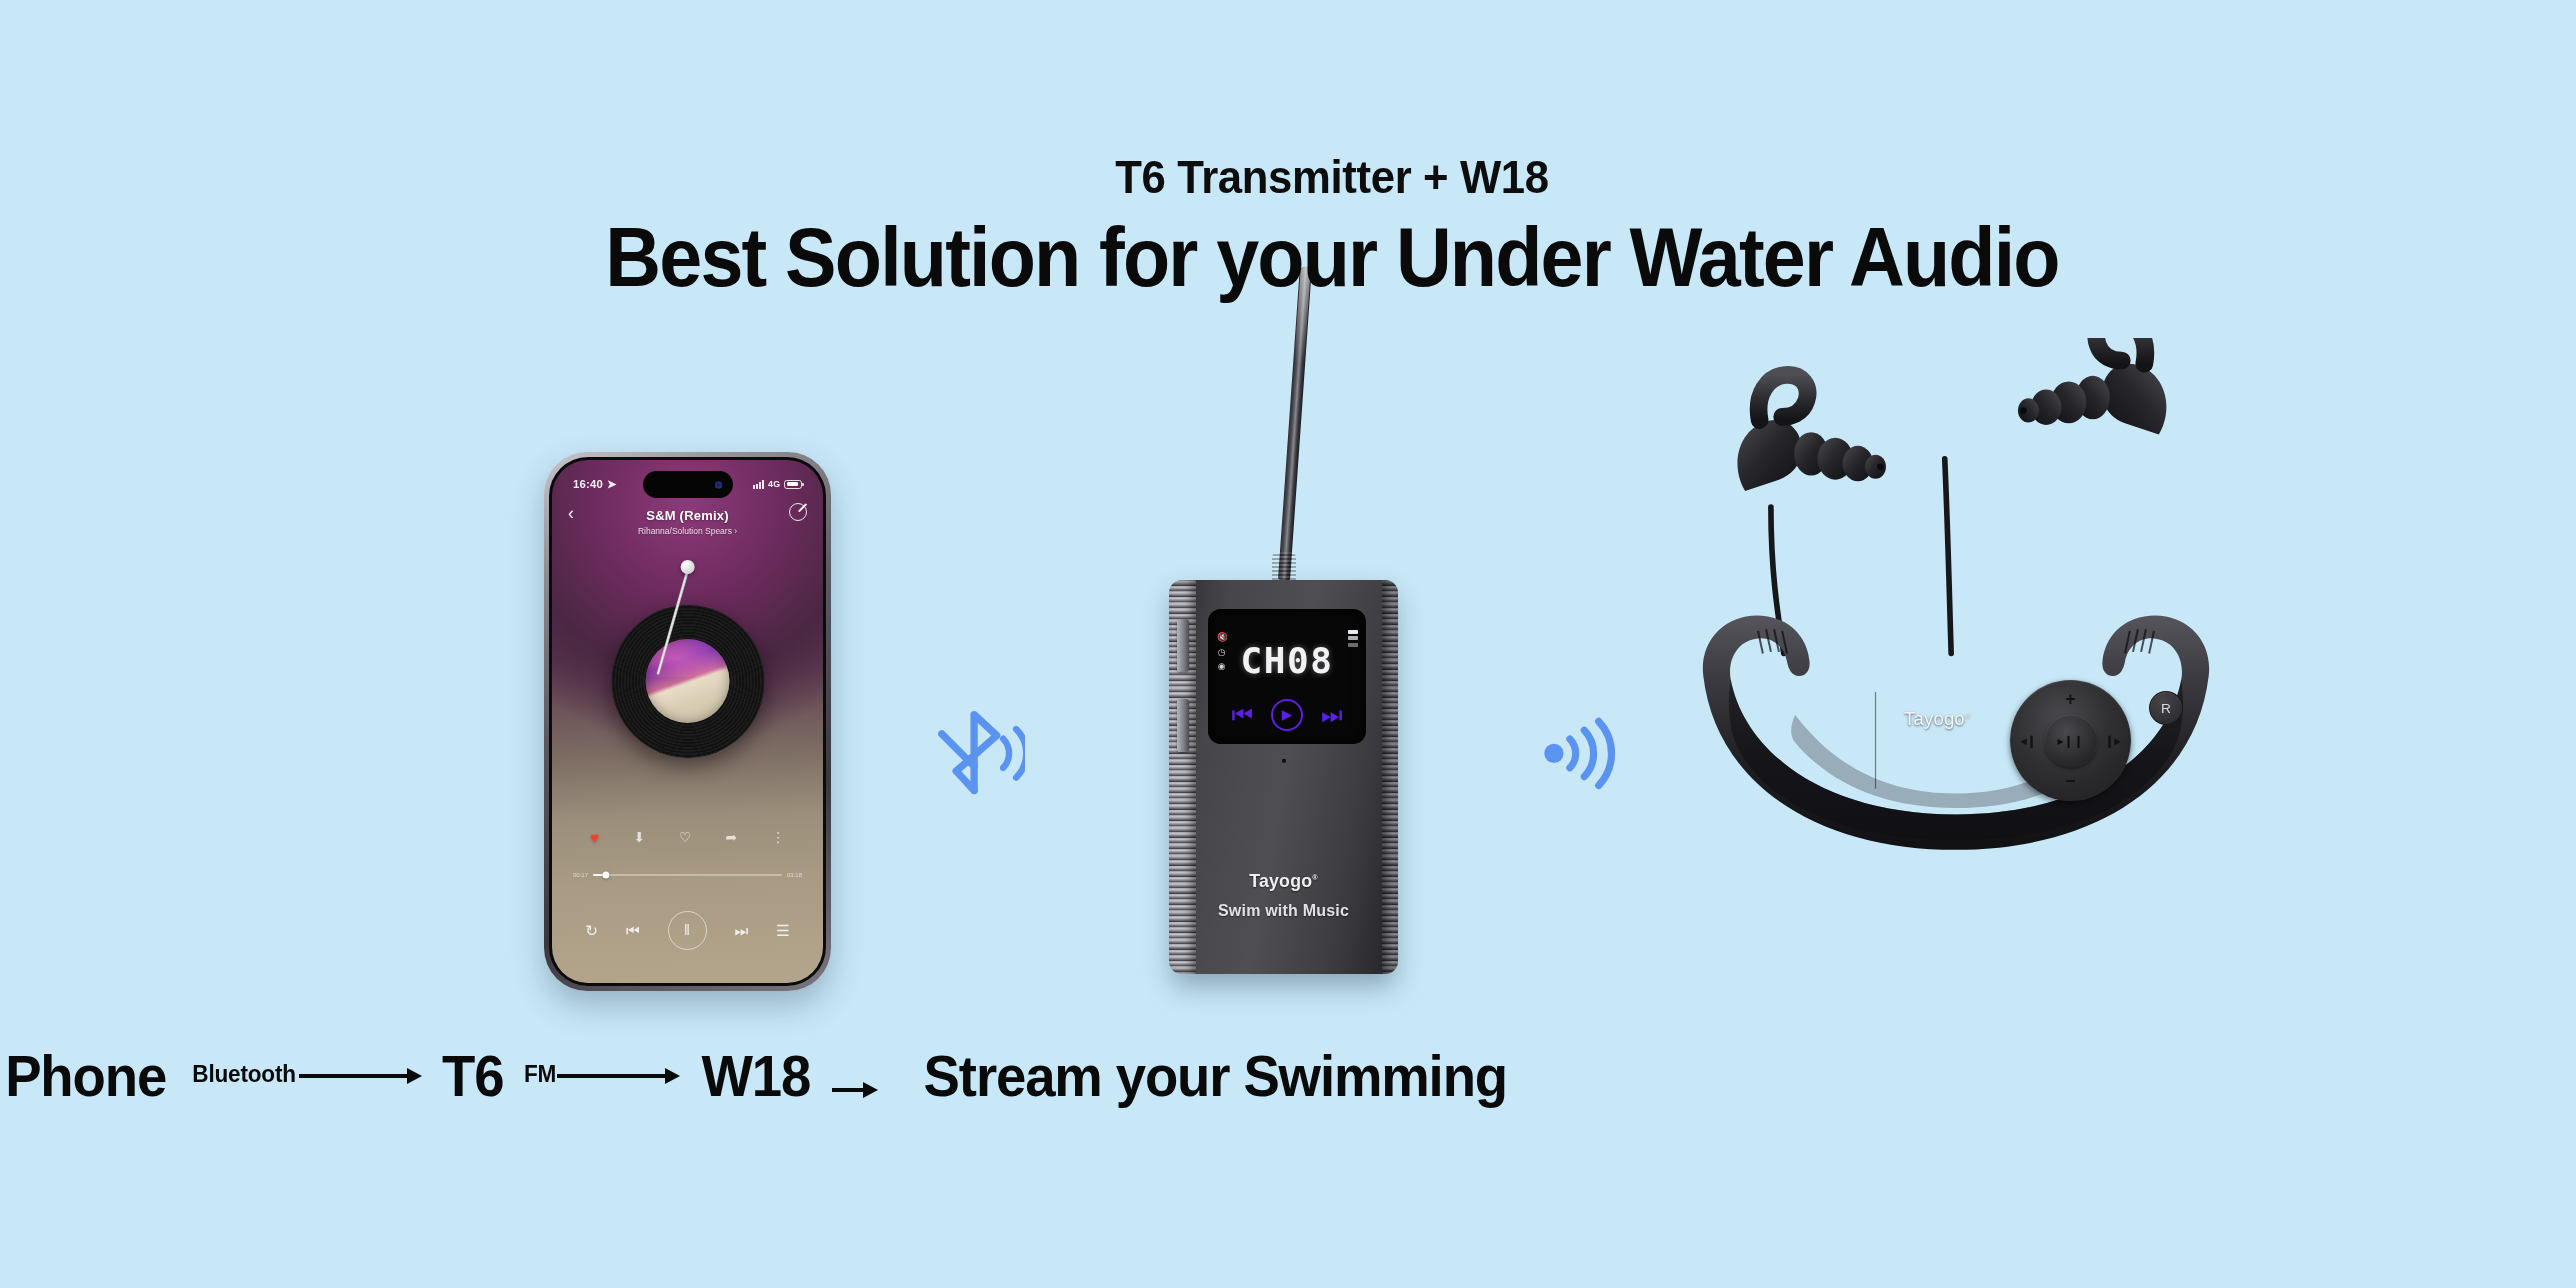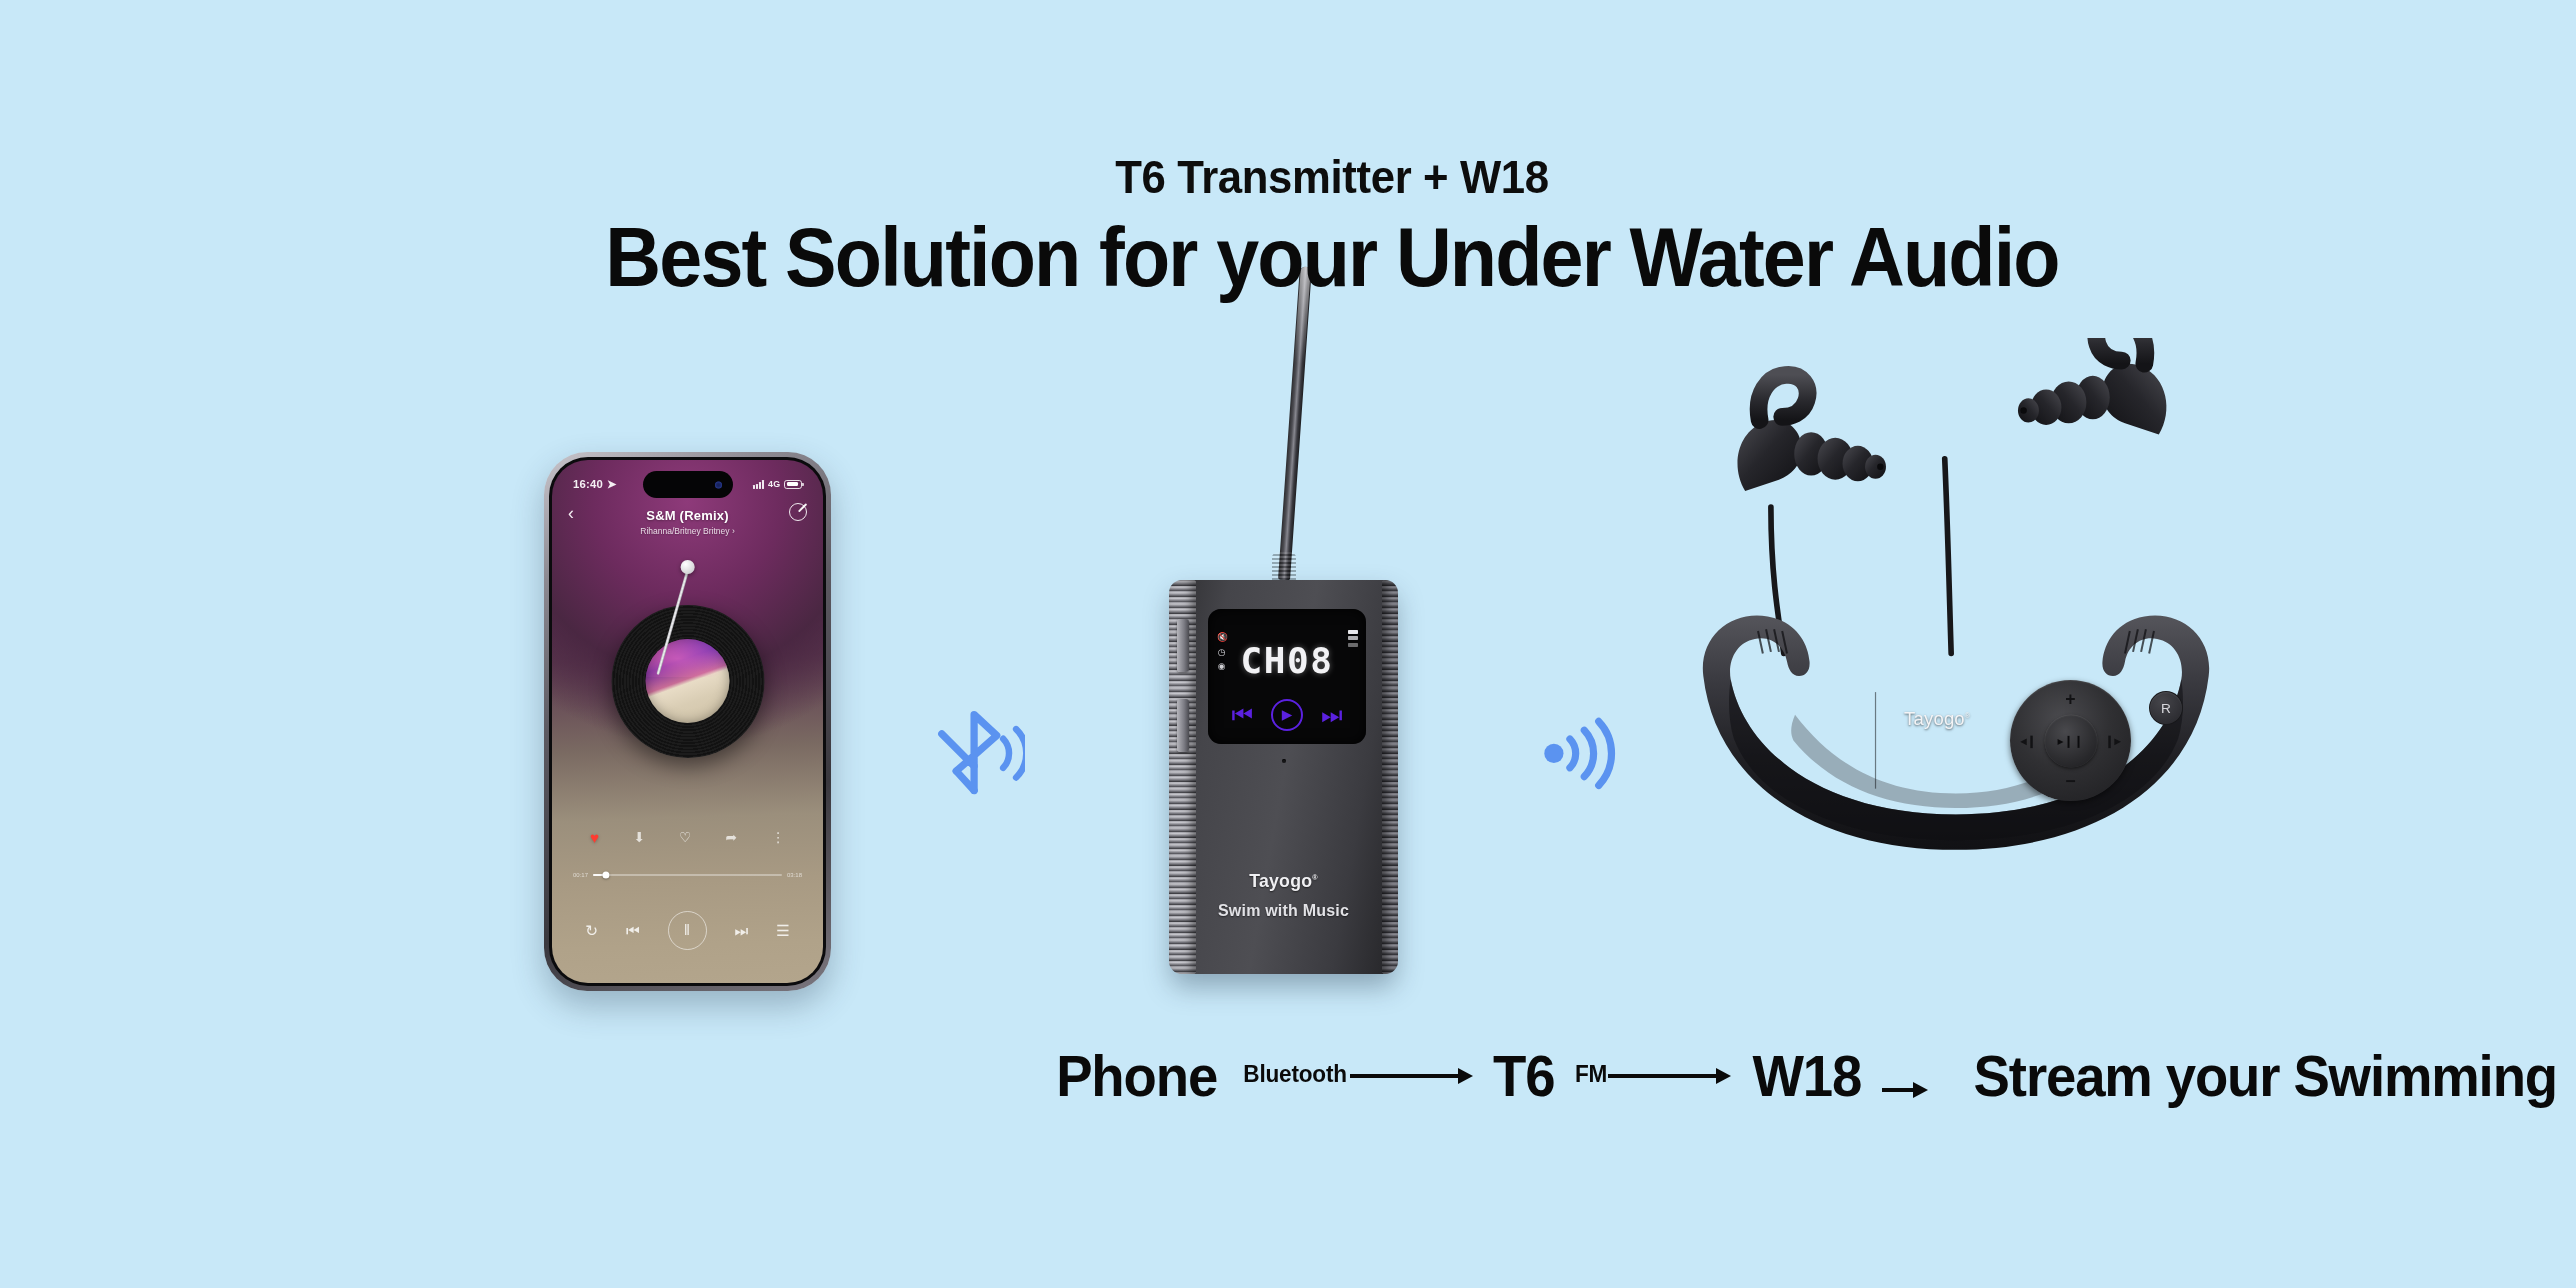--- a/index.html
+++ b/index.html
@@ -390,21 +390,21 @@
     border-radius: 50%; border: 1.2px solid rgba(20,20,22,.85);
     background: radial-gradient(circle at 38% 30%, #45454a, #25252a);
     display:flex; align-items:center; justify-content:center;
     color:#d7d7dc; font-size: 13.7px; z-index: 5;
     box-shadow: inset 0 0.8px 1.6px rgba(255,255,255,.12);
   }
 
   
   #flow{
     position:absolute; left: 0; top: 1047px; width: 2576px;
-    display:flex; align-items:center; justify-content:flex-end;
+    display:flex; align-items:center; justify-content:flex-start;
     z-index: 25;
   }
   .flow-node{
     font-family: "Liberation Sans", sans-serif;
     font-weight: bold; font-size: 58px; color: #0a0a0a;
     letter-spacing: -1.2px; line-height: 1; transform: scaleX(0.94);
   }
   .flow-link{ position: relative; display:flex; flex-direction:row; align-items:center; }
   .flow-link-label{
     font-weight: bold; font-size: 24px; color: #0a0a0a; margin-bottom: 4.8px;
@@ -457,21 +457,21 @@
                 <i></i>
               </span>
           </span>
         </div>
 
         <div id="back-chevron" class="hdr-btn">‹</div>
         <div id="edit-circle" class="hdr-btn"></div>
 
         <div id="track-header">
           <div id="track-title">S&amp;M (Remix)</div>
-          <div id="track-artist">Rihanna/Britney Britney ›</div>
+          <div id="track-artist">Rihanna/Solution Spears ›</div>
         </div>
 
         <div id="vinyl-wrap">
           <div id="vinyl">
             <div id="album-art"></div>
           </div>
           <div id="tonearm"></div>
           <div id="tonearm-pivot"></div>
         </div>
 

